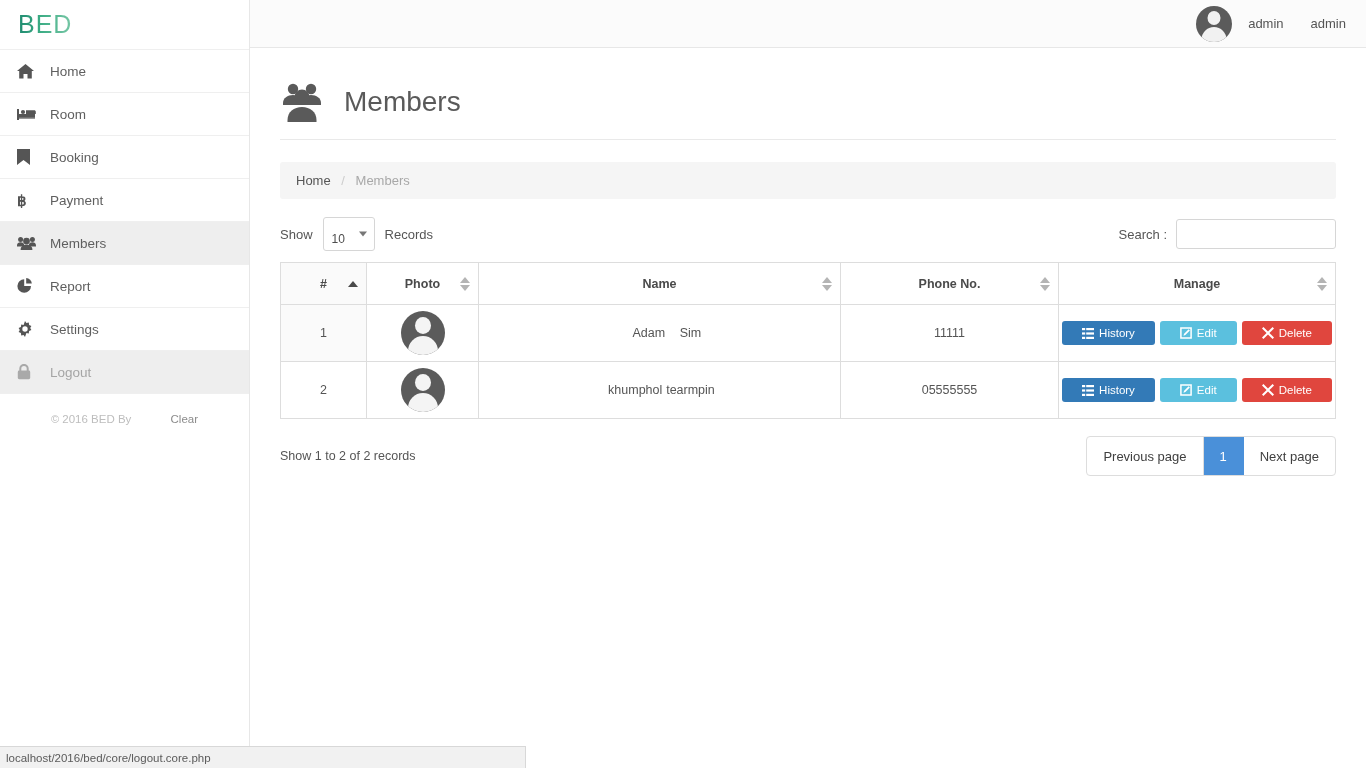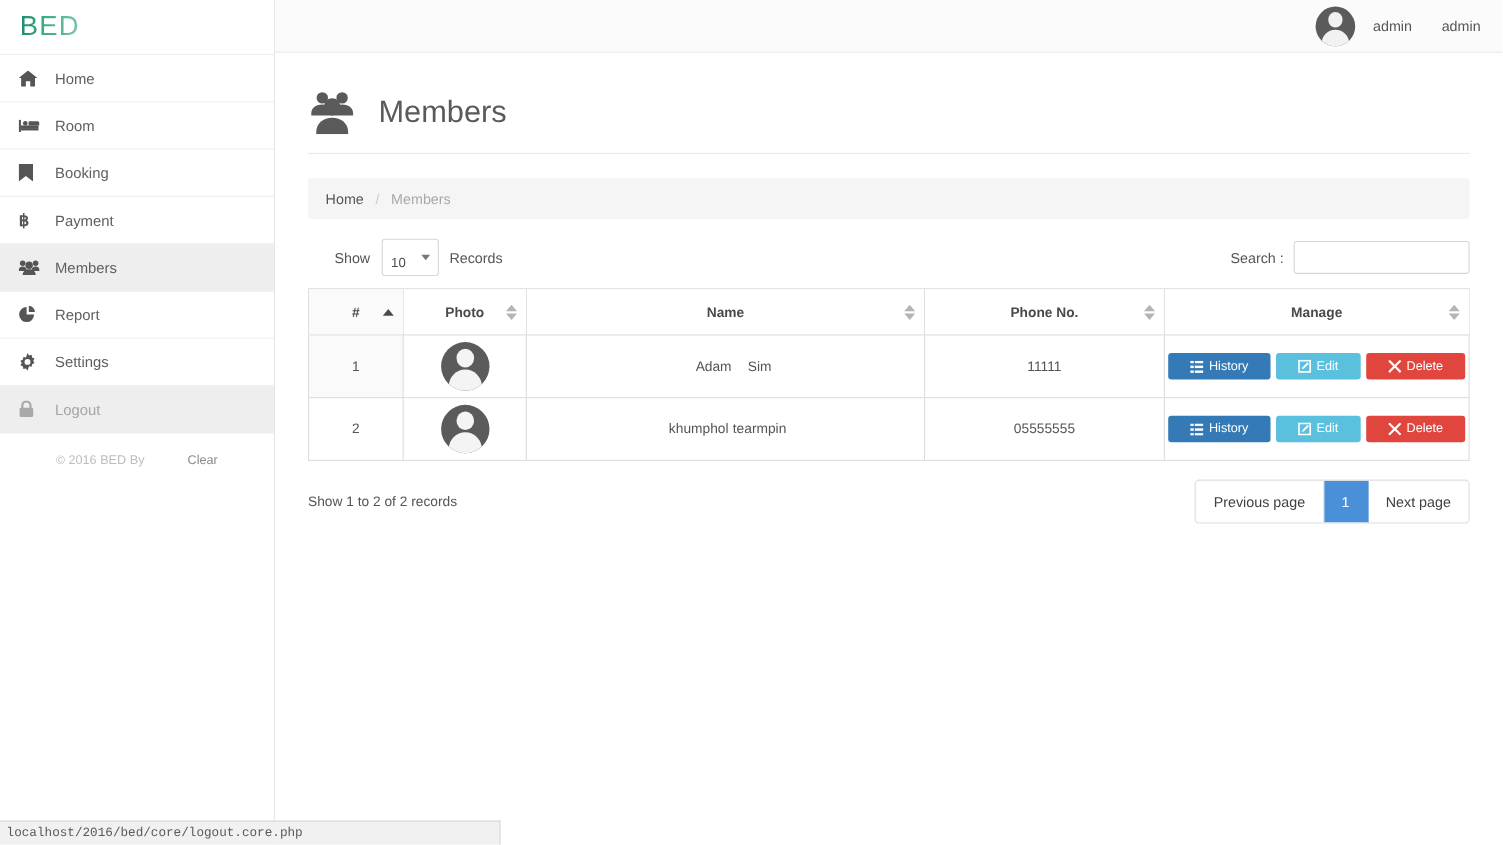--- a/index.html
+++ b/index.html
@@ -122,21 +122,21 @@
   .breadcrumb a { color: #555; text-decoration: none; }
   .breadcrumb .sep { color: #cccccc; margin: 0 7px; }
   .breadcrumb .current { color: #a8a8a8; }
 
   
   .controls {
     display: flex; align-items: center; justify-content: space-between;
     margin-top: 18px;
   }
   .show-box { display: flex; align-items: center; font-size: 13px; color: #555; }
-  .show-box .lbl { margin-right: 10px; margin-left: 24px; }
+  .show-box .lbl { margin-right: 10px; }
   .select-wrap {
     position: relative;
     width: 52px; height: 34px;
     border: 1px solid #d6d6d6;
     border-radius: 3px;
     background: #fff;
     display: flex; align-items: flex-end;
     padding: 16px 0 4px 8px;
     margin-right: 10px;
   }
@@ -274,29 +274,28 @@
     font-size: 13px; color: #404040;
     cursor: pointer;
     border-right: 1px solid #dddddd;
   }
   .pager .pg:last-child { border-right: none; }
   .pager .pg.active { background: #4a90d9; color: #fff; border-color: #4a90d9; }
 
   
   .statusbar {
     position: absolute; left: 0; bottom: 0;
-    width: 455px; height: 22px;
+    width: 526px; height: 22px;
     background: #f1f1f1;
     border-top: 1px solid #d8d8d8;
     border-right: 1px solid #d8d8d8;
     display: flex; align-items: center;
     padding-left: 6px;
     font-size: 11.5px;
     color: #5a5a5a;
-    font-family: Liberation Mono, monospace;
   }
 </style>
 </head>
 <body>
 
 <div class="app">
 
   <div class="sidebar">
     <div class="brand">
       <span class="brand-text">BED</span>

